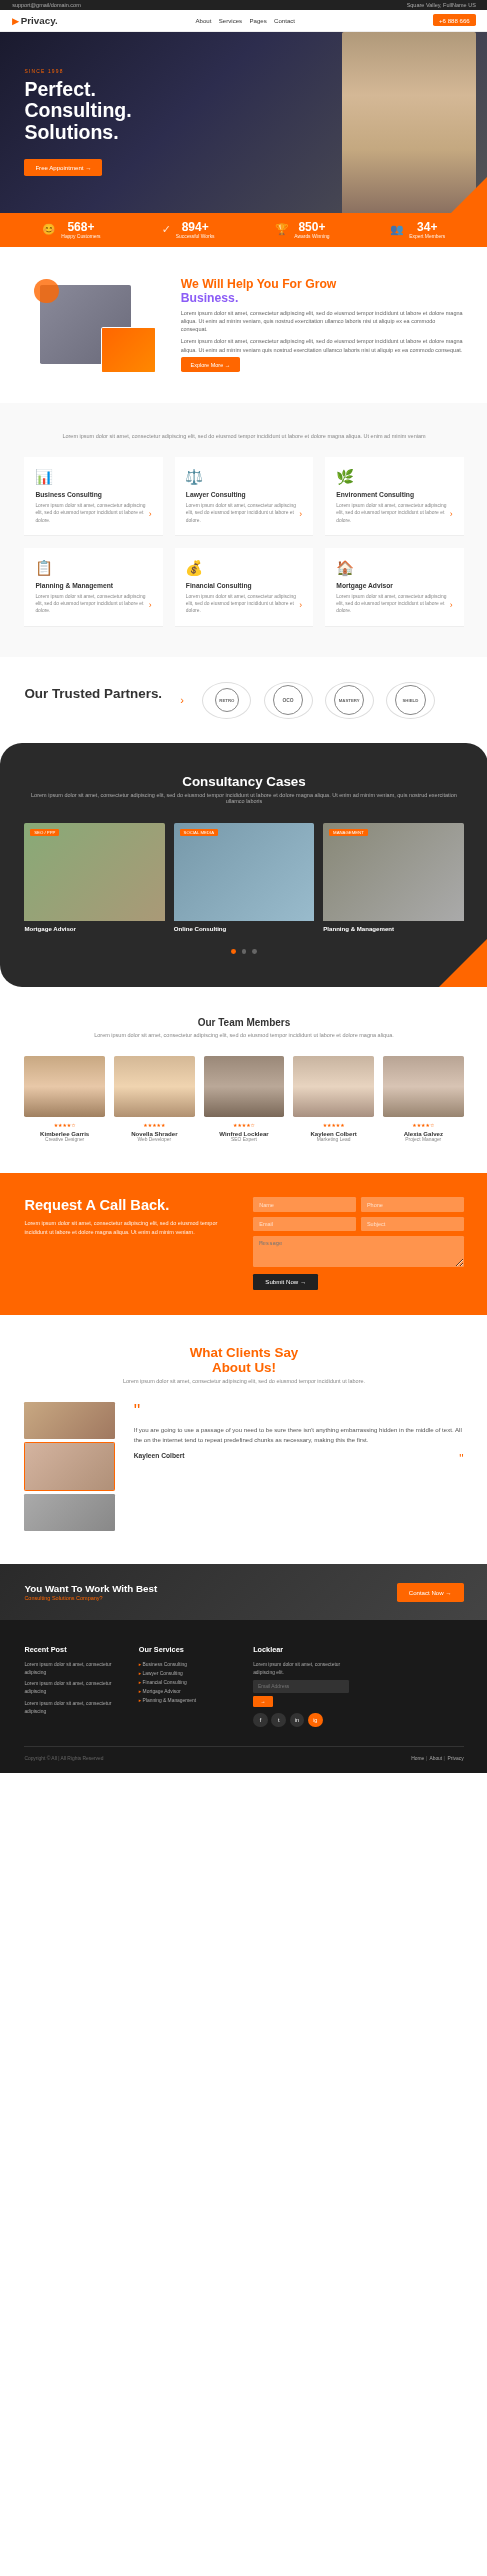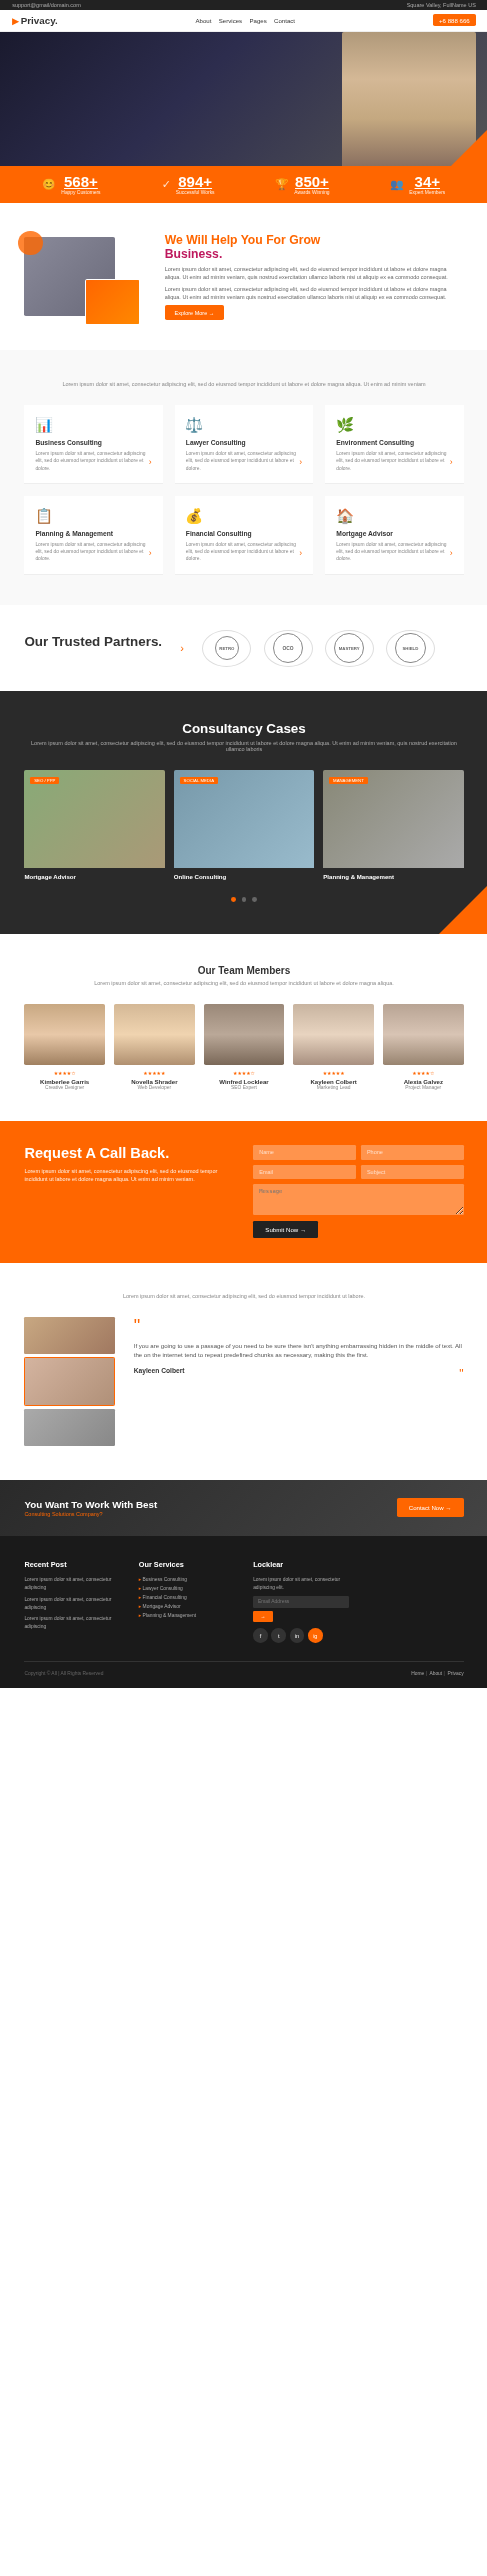--- a/index.html
+++ b/index.html
@@ -15,25 +15,25 @@
     
     .hero { background: linear-gradient(135deg, #1a1a2e 0%, #2d2d4e 40%, #555 100%); color: #fff; padding: 37px 24.4px; min-height: 134px; position: relative; overflow: hidden; display: flex; align-items: center; }
     .hero-content { max-width: 55%; z-index: 2; }
     .hero h1 { font-size: 19.5px; font-weight: 900; line-height: 1.1; margin-bottom: 9.8px; }
     .hero-btn { background: #f60; color: #fff; border: none; padding: 4.9px 11px; font-size: 6.1px; border-radius: 1.8px; cursor: pointer; margin-top: 6.1px; }
 
     
     .stats-bar { background: #f60; color: #fff; padding: 7.3px 12.2px; display: flex; justify-content: space-around; }
     .stat-item { text-align: center; display: flex; align-items: center; gap: 4.9px; }
     .stat-icon { font-size: 11px; opacity: 0.8; }
-    .stat-num { font-size: 15px; font-weight: bold; text-decoration: underline; }
+    .stat-num { font-size: 12px; font-weight: bold; }
     .stat-label { font-size: 4.9px; opacity: 0.9; }
 
     
-    .about { padding: 30.5px 24.4px; display: flex; gap: 18.3px; align-items: center; background: #fff; }
+    .about { padding: 30.5px 24.4px; display: flex; gap: 18.3px; align-items: center; background: #fff; margin-left: 16px; }
     .about-images { position: relative; width: 122px; flex-shrink: 0; }
     .about-img-main { width: 91px; height: 79px; background: linear-gradient(135deg, #667 0%, #889 100%); border-radius: 1.8px; }
     .about-img-sub { width: 55px; height: 46px; background: linear-gradient(135deg, #f60 0%, #f80 100%); border-radius: 1.8px; position: absolute; bottom: -9.1px; right: 6.1px; border: 1.8px solid #fff; }
     .about-circle { position: absolute; top: -6.1px; left: -6.1px; width: 24.4px; height: 24.4px; background: #f60; border-radius: 50%; opacity: 0.8; }
     .about-text h2 { font-size: 12.2px; font-weight: bold; margin-bottom: 3.7px; }
     .about-text h2 span { color: #f60; }
     .about-text p { font-size: 5.5px; color: #666; line-height: 1.5; margin-bottom: 3.7px; }
     .about-btn { background: #f60; color: #fff; border: none; padding: 4.3px 9.8px; font-size: 5.5px; border-radius: 1.8px; cursor: pointer; }
 
     
@@ -47,21 +47,21 @@
     .service-card p { font-size: 4.9px; color: #888; line-height: 1.5; }
     .service-card .arrow { color: #f60; float: right; margin-top: -14.6px; font-size: 8.5px; }
 
     
     .partners { padding: 24.4px 24.4px; background: #fff; }
     .partners h2 { font-size: 13.4px; font-weight: bold; line-height: 1.2; margin-bottom: 12.2px; }
     .partners-logos { display: flex; gap: 12.2px; align-items: center; }
     .partner-logo { width: 49px; height: 37px; border: 0.6px solid #ddd; border-radius: 50%; display: flex; align-items: center; justify-content: center; font-size: 4.9px; color: #888; text-align: center; padding: 4.9px; }
 
     
-    .cases { background: #2a2a2a; padding: 30.5px 24.4px; color: #fff; }
+    .cases { background: #2a2a2a; padding: 30.5px 24.4px; color: #fff; border-radius: 22px; }
     .cases h2 { font-size: 13.4px; font-weight: bold; text-align: center; margin-bottom: 3.7px; }
     .cases .sub { font-size: 5.5px; color: #aaa; text-align: center; margin-bottom: 18.3px; }
     .cases-grid { display: grid; grid-template-columns: repeat(3, 1fr); gap: 9.1px; }
     .case-card { position: relative; overflow: hidden; border-radius: 1.8px; }
     .case-img { height: 98px; background: linear-gradient(135deg, #556 0%, #778 100%); }
     .case-card:nth-child(1) .case-img { background: linear-gradient(135deg, #8a7 0%, #a97 100%); }
     .case-card:nth-child(2) .case-img { background: linear-gradient(135deg, #79a 0%, #9bc 100%); }
     .case-card:nth-child(3) .case-img { background: linear-gradient(135deg, #887 0%, #aaa 100%); }
     .case-label { position: absolute; top: 6.1px; left: 6.1px; background: #f60; color: #fff; font-size: 4.3px; padding: 1.2px 3.7px; border-radius: 1.2px; }
     .case-title { font-size: 6.1px; color: #fff; padding: 4.9px 0 2.4px; font-weight: bold; }
@@ -147,20 +147,29 @@
   <div class="nav-links">
     <a href="#">About</a>
     <a href="#">Services</a>
     <a href="#">Pages</a>
     <a href="#">Contact</a>
   </div>
   <span class="nav-phone">+6 888 666</span>
 </nav>
 
 <section class="hero" style="position:relative;">
+  <div class="hero-content">
+    <div style="font-size:4.9px;color:#f60;letter-spacing:1.2px;margin-bottom:4.9px;">SINCE 1998</div>
+    <h1>
+      <span>Perfect.</span><br>
+      <span>Consulting.</span><br>
+      <span>Solutions.</span>
+    </h1>
+    <button class="hero-btn">Free Appointment →</button>
+  </div>
 
   <div style="position:absolute;right:0;top:0;bottom:0;width:195px;overflow:hidden;">
     <div style="position:absolute;right:12.2px;bottom:0;width:134px;height:100%;background:linear-gradient(180deg,#b0997a 0%,#d4b896 35%,#c4a880 65%,#8a7060 100%);border-radius:1.8px 1.8px 0 0;"></div>
     <div style="position:absolute;bottom:0;right:0;width:0;height:0;border-style:solid;border-width:0 0 37px 37px;border-color:transparent transparent #f60 transparent;"></div>
   </div>
 </section>
 
 <div class="stats-bar">
   <div class="stat-item">
     <span class="stat-icon">😊</span>
@@ -194,21 +203,21 @@
 
 <section class="about">
   <div class="about-images">
     <div class="about-circle"></div>
     <div class="about-img-main" style="background:linear-gradient(135deg,#8a8a9a 0%,#6a6a7a 100%);"></div>
     <div class="about-img-sub"></div>
   </div>
   <div class="about-text">
     <h2>
       <span>We Will Help You For Grow</span><br>
-      <span style="color:#be185d;">Business.</span>
+      <span style="color:#8b5cf6;">Business.</span>
     </h2>
     <p>Lorem ipsum dolor sit amet, consectetur adipiscing elit, sed do eiusmod tempor incididunt ut labore et dolore magna aliqua. Ut enim ad minim veniam, quis nostrud exercitation ullamco laboris nisi ut aliquip ex ea commodo consequat.</p>
     <p>Lorem ipsum dolor sit amet, consectetur adipiscing elit, sed do eiusmod tempor incididunt ut labore et dolore magna aliqua. Ut enim ad minim veniam quis nostrud exercitation ullamco laboris nisi ut aliquip ex ea commodo consequat.</p>
     <button class="about-btn">Explore More →</button>
   </div>
 </section>
 
 <section class="services">
   <p class="sub">Lorem ipsum dolor sit amet, consectetur adipiscing elit, sed do eiusmod tempor incididunt ut labore et dolore magna aliqua. Ut enim ad minim veniam</p>
   <div class="services-grid">
@@ -353,20 +362,24 @@
     <div class="form-row">
       <input class="form-input" type="text" placeholder="Email" style="">
       <input class="form-input" type="text" placeholder="Subject" style="">
     </div>
     <textarea class="form-textarea" placeholder="Message" style=""></textarea>
     <button class="form-submit">Submit Now →</button>
   </div>
 </section>
 
 <section class="testimonials">
+  <h2>
+    <span>What Clients Say</span><br>
+    <span style="color:#f60;">About Us!</span>
+  </h2>
   <p class="sub">Lorem ipsum dolor sit amet, consectetur adipiscing elit, sed do eiusmod tempor incididunt ut labore.</p>
   <div class="testimonials-content">
     <div class="testimonials-imgs">
       <div class="test-img" style="background:linear-gradient(135deg,#c8a882,#a07860);"></div>
       <div class="test-img active" style="background:linear-gradient(135deg,#d4b4a0,#b09078);border:1.2px solid #f60;"></div>
       <div class="test-img" style="background:linear-gradient(135deg,#aaa,#888);"></div>
     </div>
     <div class="testimonials-text">
       <div class="quote-icon">"</div>
       <p>If you are going to use a passage of you need to be sure there isn't anything embarrassing hidden in the middle of text. All the on the internet tend to repeat predefined chunks as necessary, making this the first.</p>

